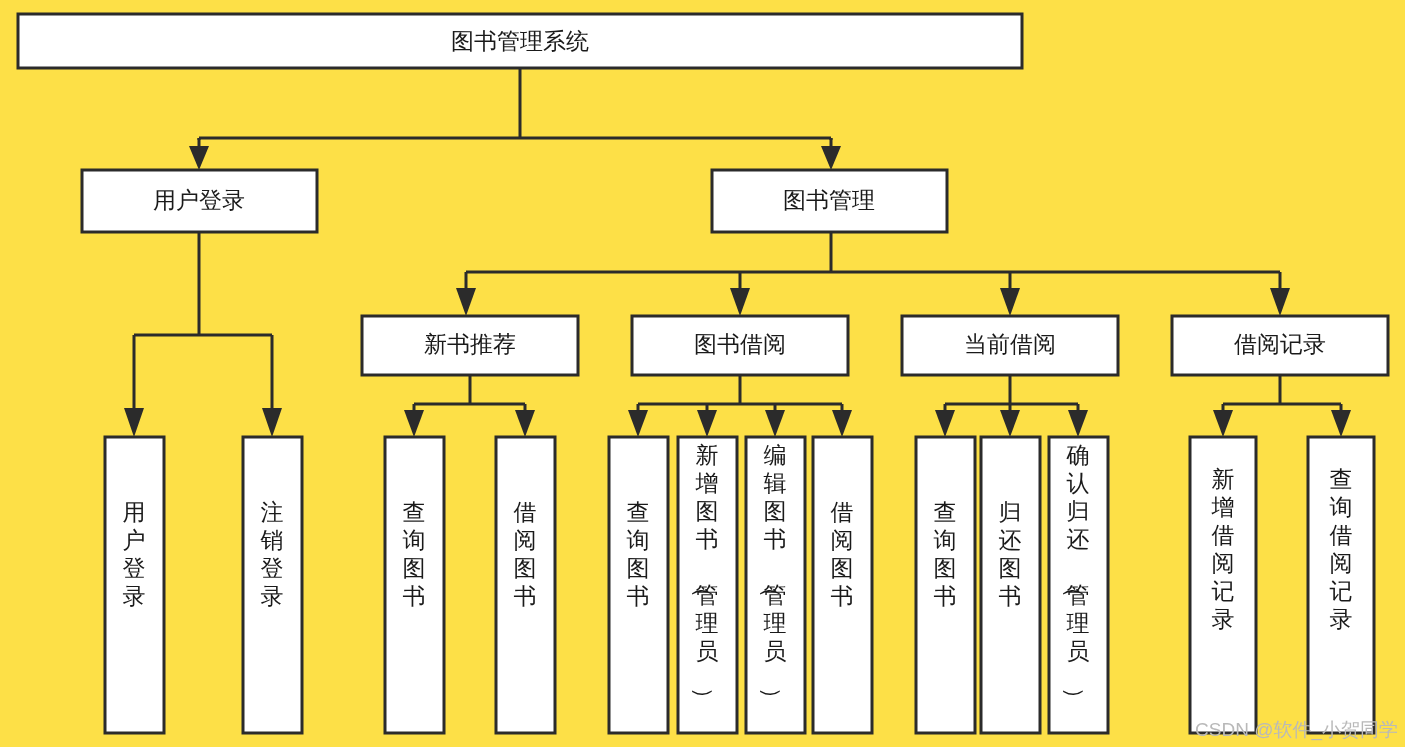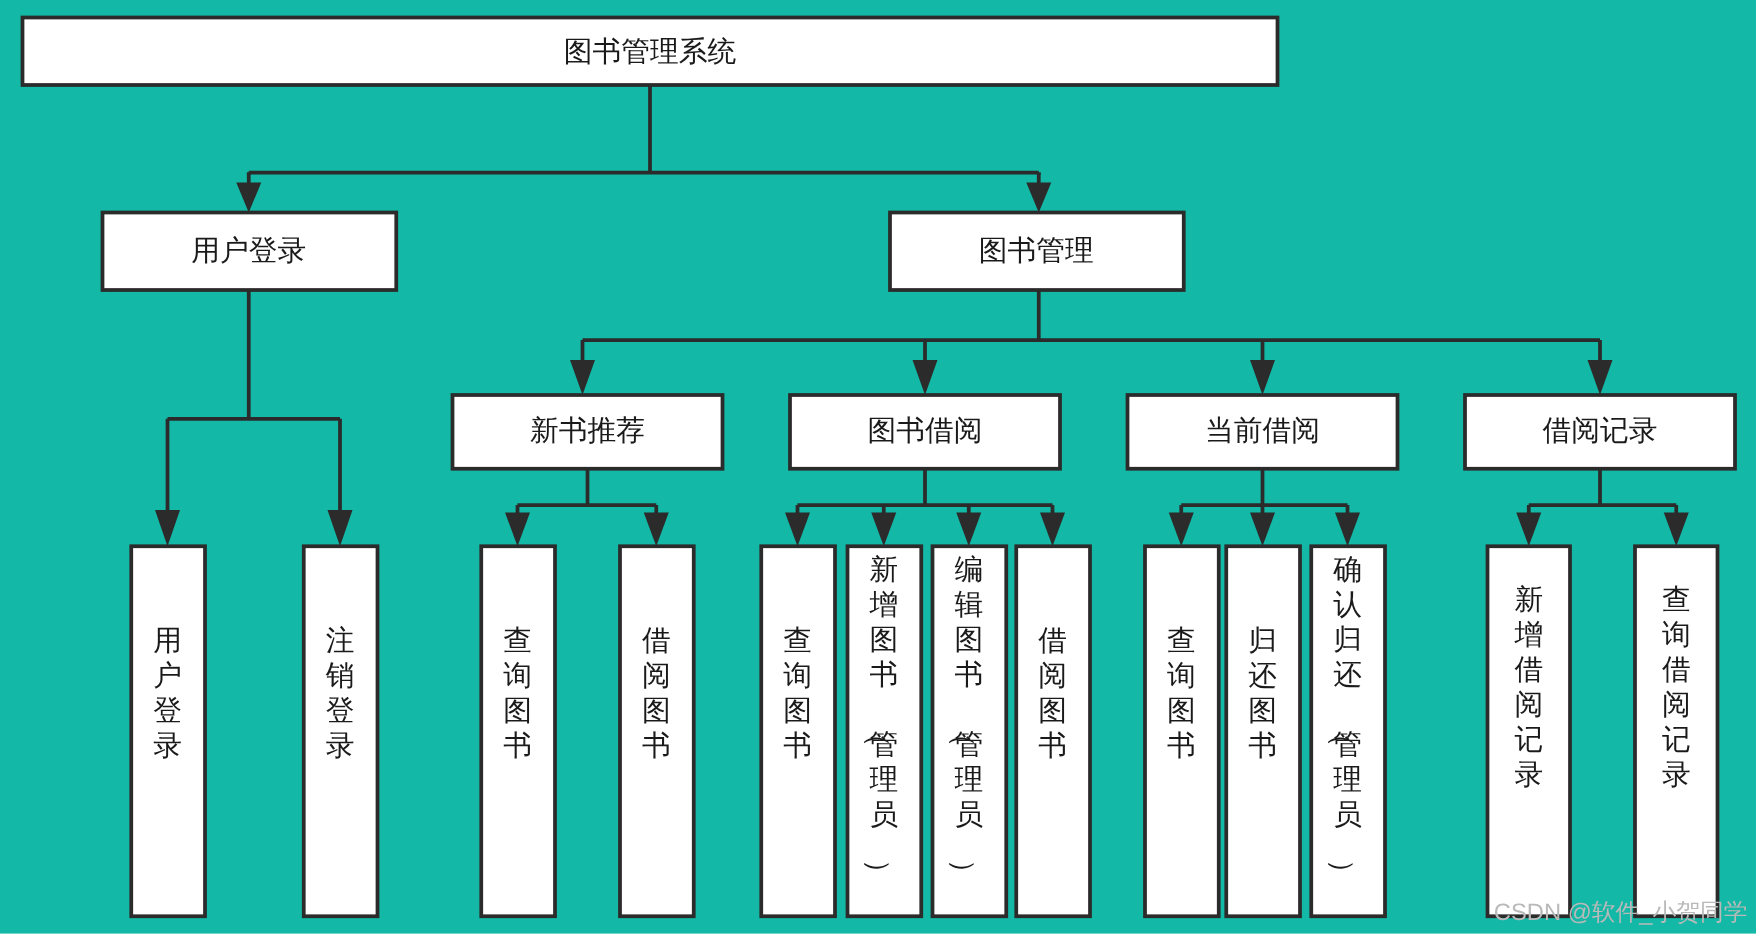--- a/index.html
+++ b/index.html
@@ -8,21 +8,21 @@
     padding: 0;
     background: #ffffff;
   }
   body {
     font-family: "Liberation Sans", "DejaVu Sans", sans-serif;
   }
   #diagram-root {
     position: relative;
     width: 1405px;
     height: 747px;
-    background: #14b8a6;
+    background: #fde047;
     overflow: hidden;
   }
   svg#flow-svg {
     position: absolute;
     left: 0;
     top: 0;
     width: 1405px;
     height: 747px;
     display: block;
   }

